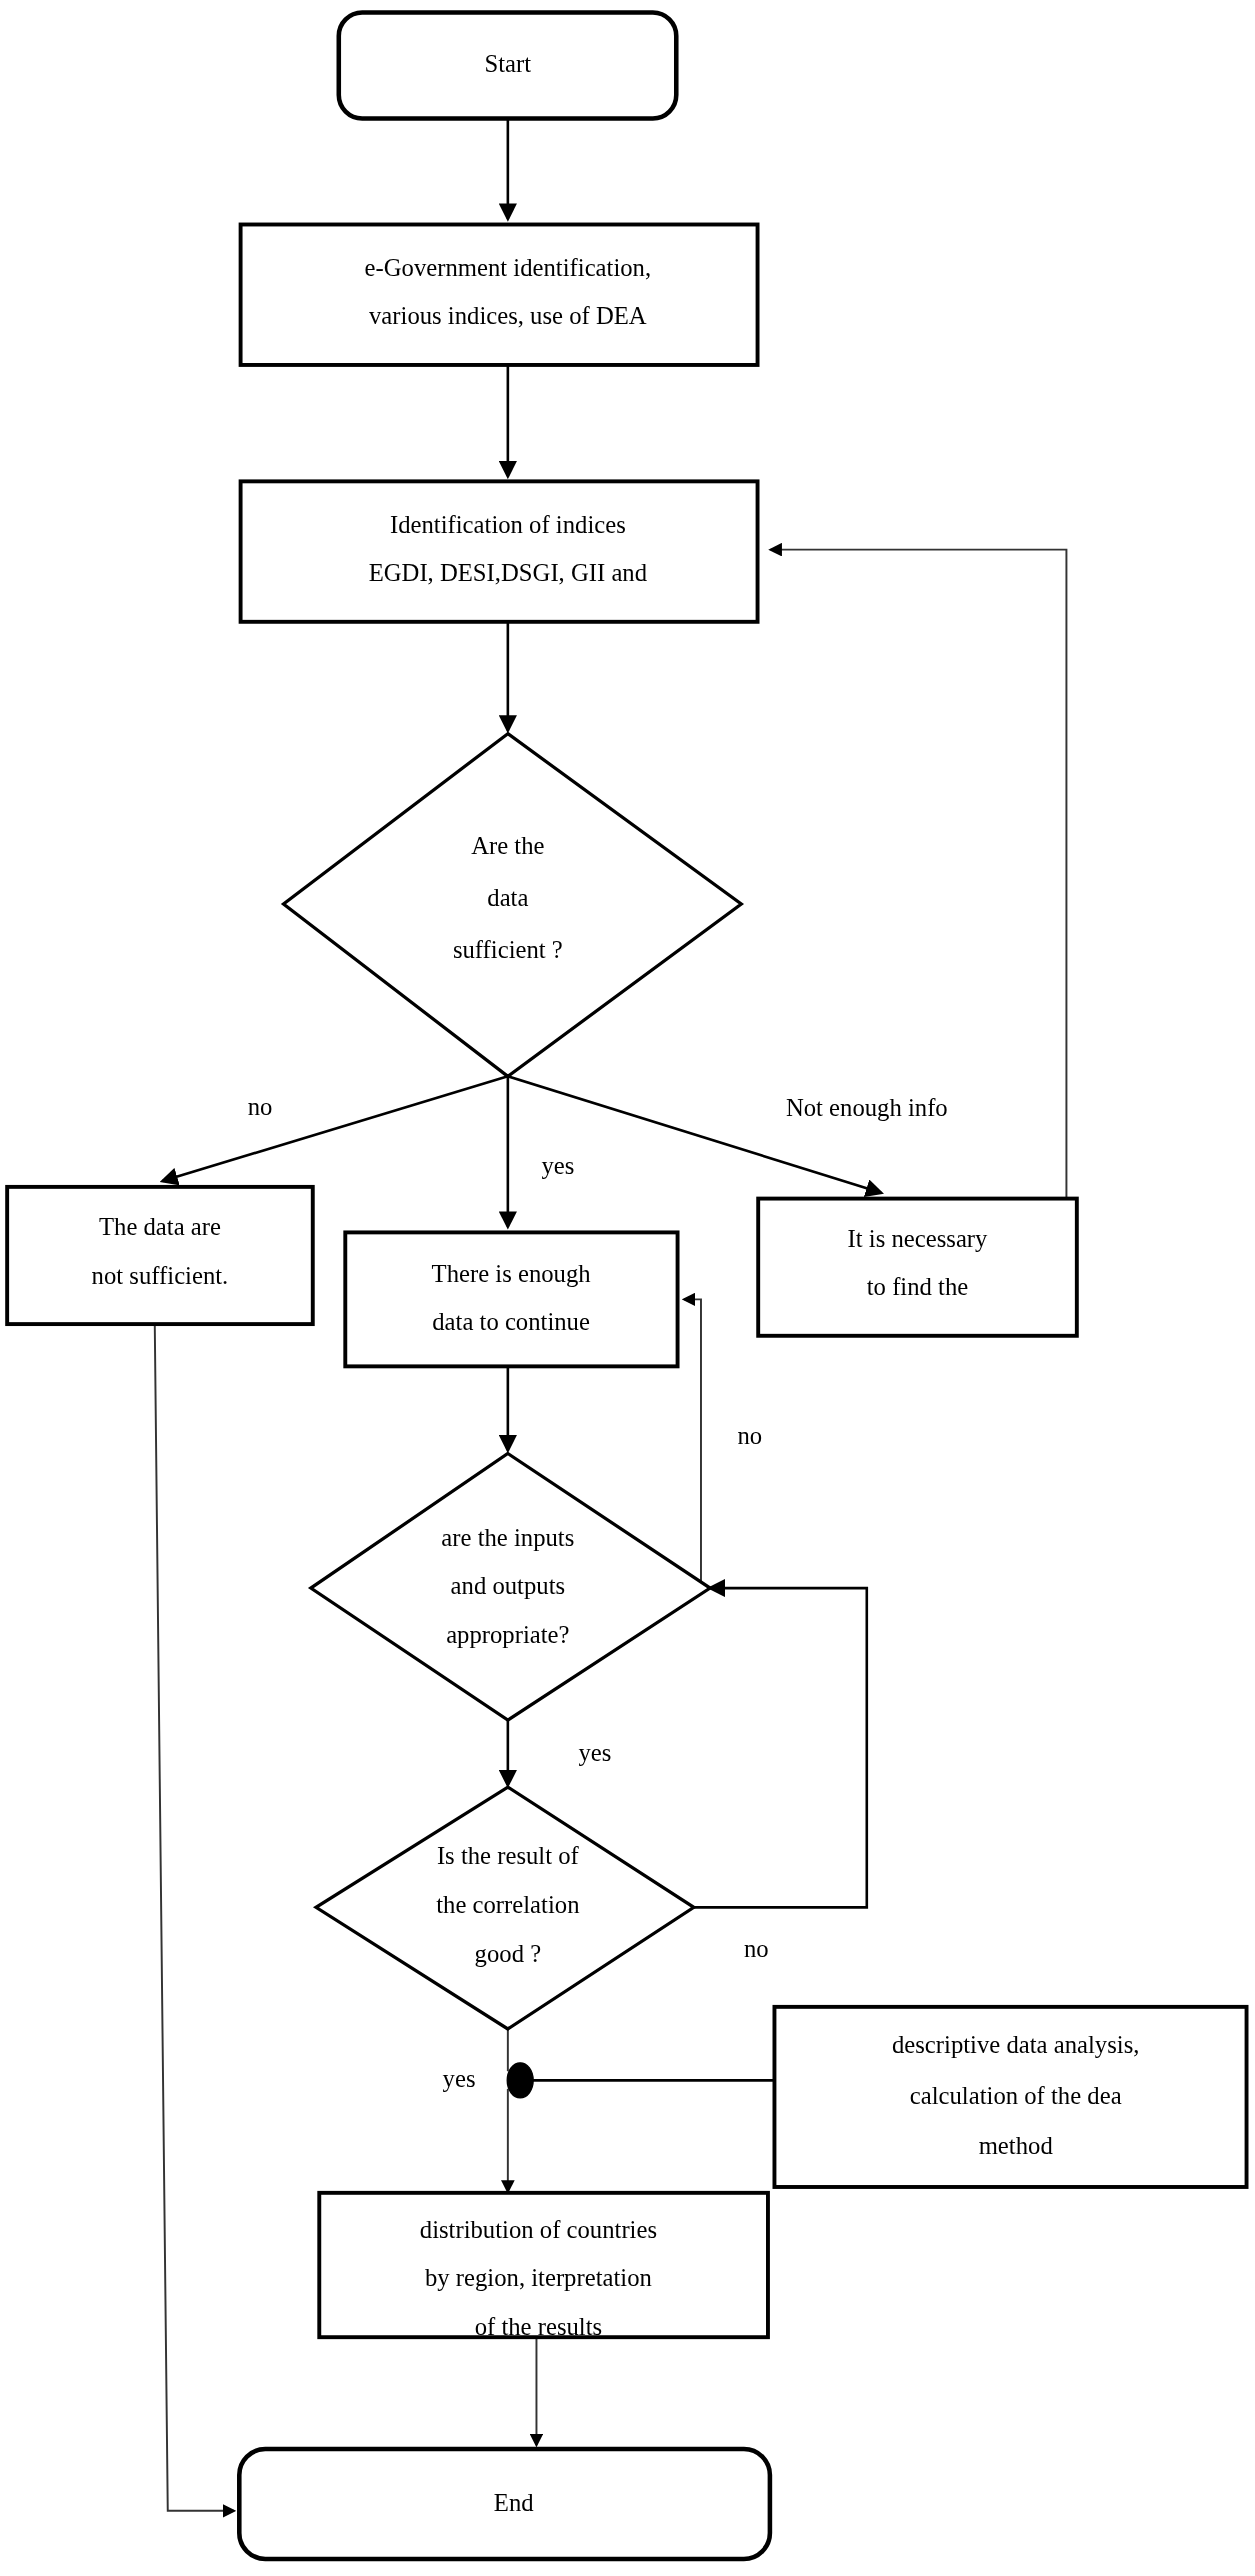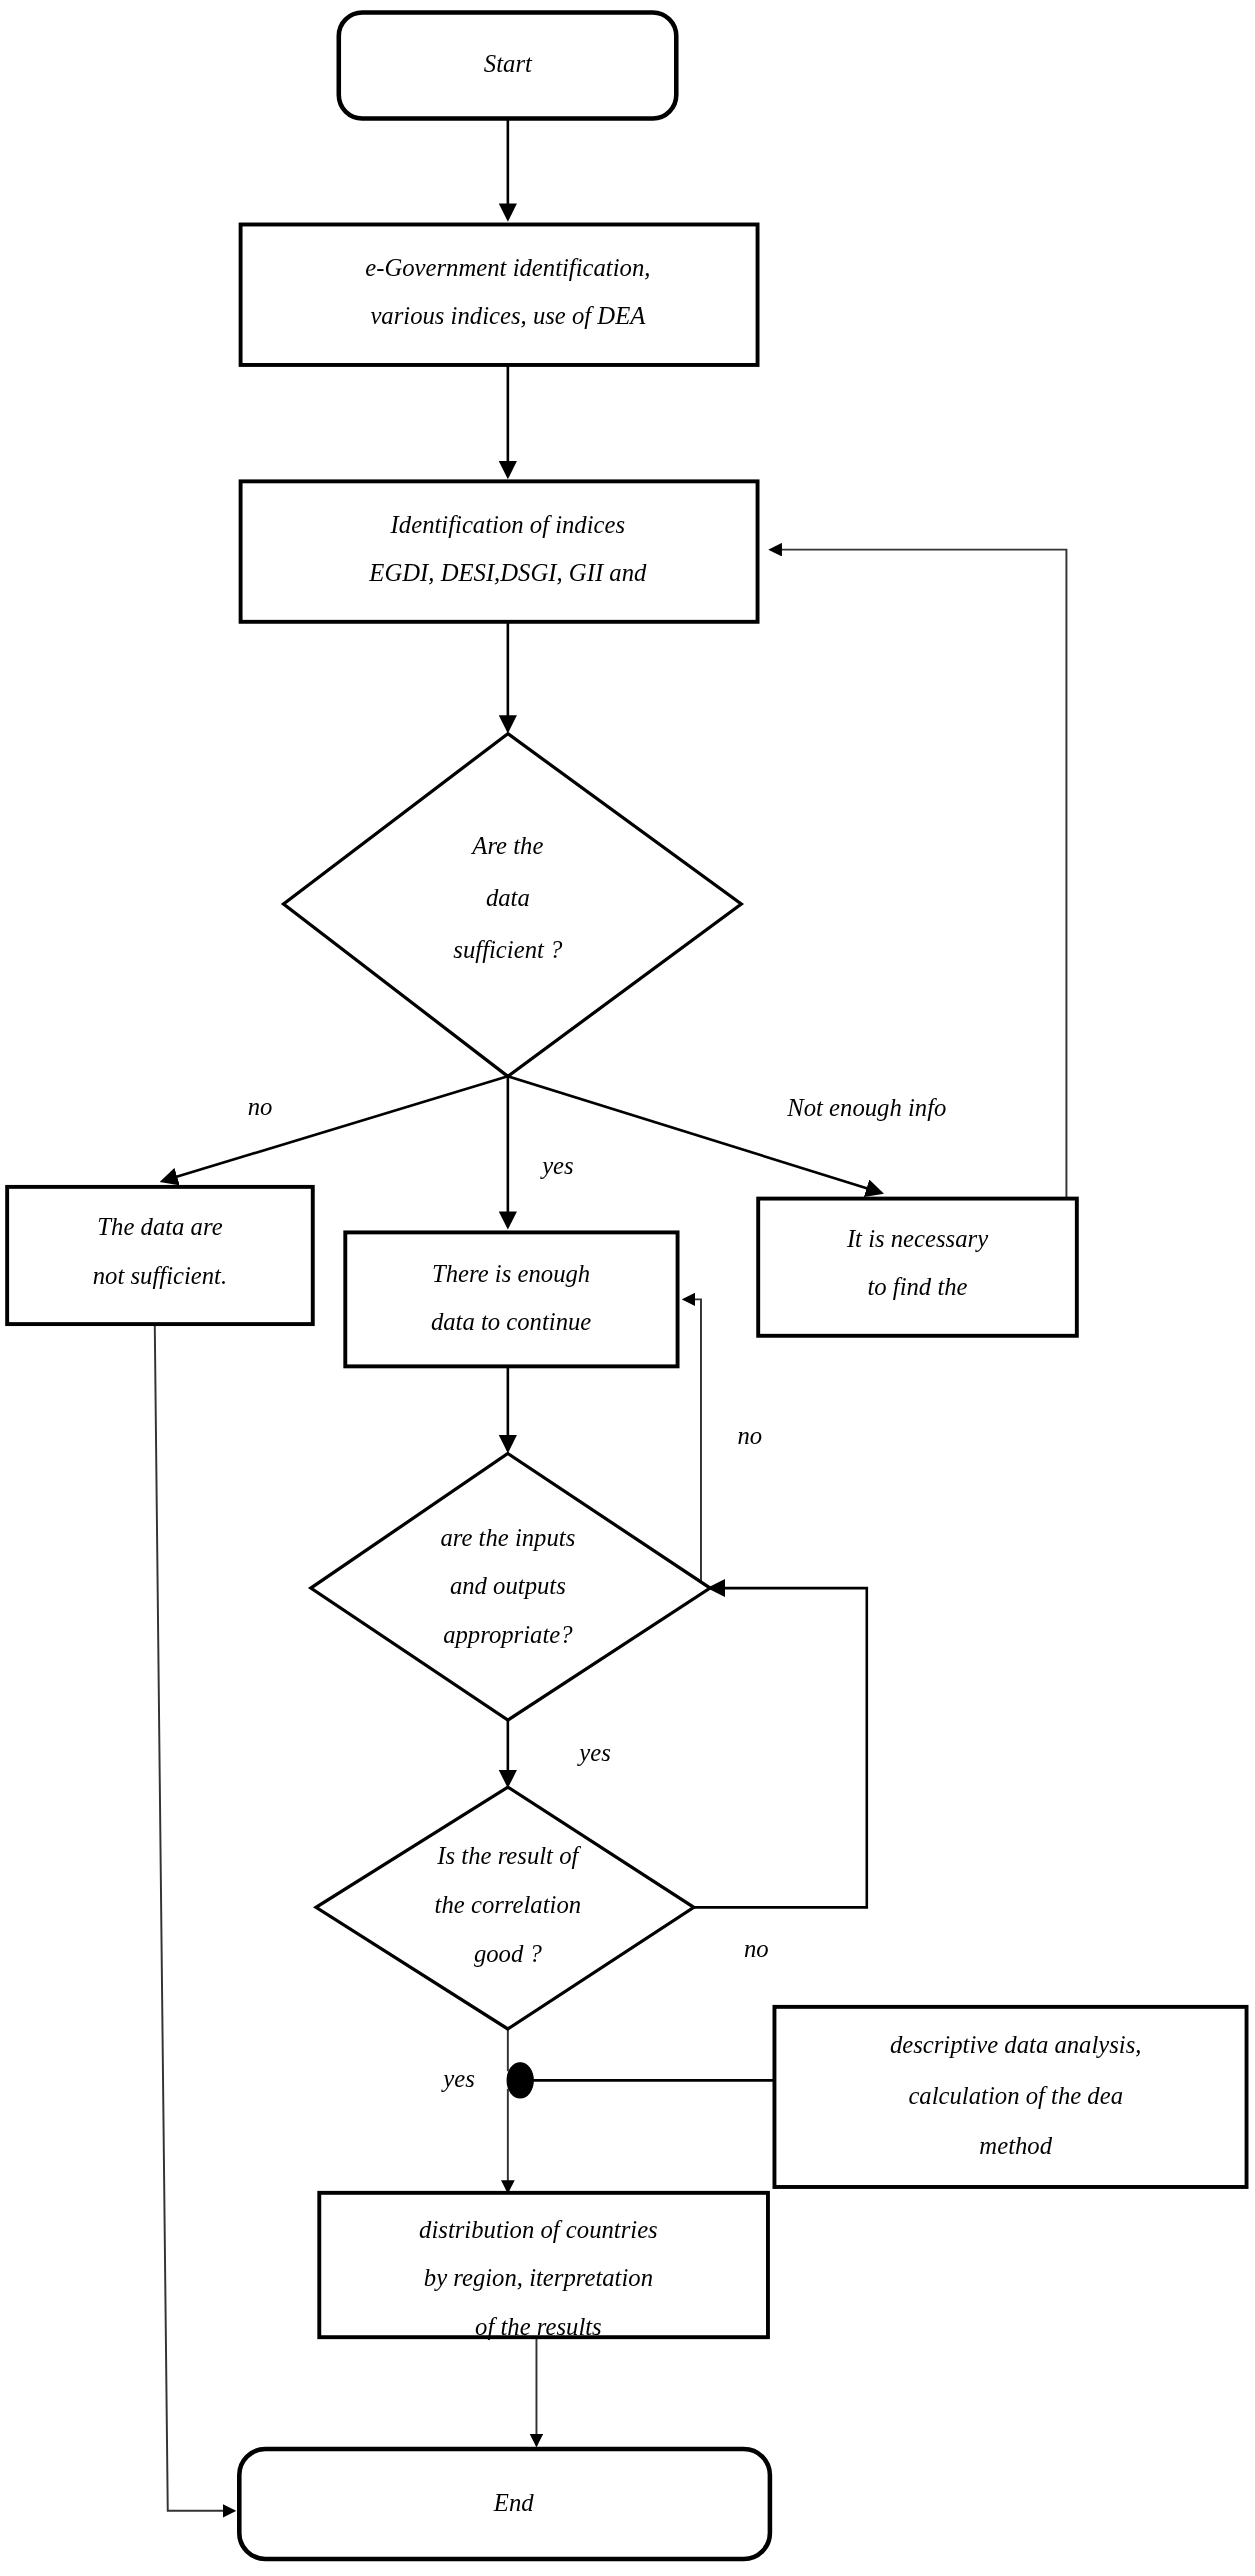--- a/index.html
+++ b/index.html
@@ -9,21 +9,20 @@
   }
   body {
     font-family: "Liberation Serif", "DejaVu Serif", serif;
   }
   #flowchart-root {
     position: relative;
     width: 1255px;
     height: 2576px;
     background: #ffffff;
     overflow: hidden;
-    font-style: italic;
   }
   svg.canvas {
     position: absolute;
     left: 0;
     top: 0;
     width: 1255px;
     height: 2576px;
     display: block;
   }
   .node-text {

